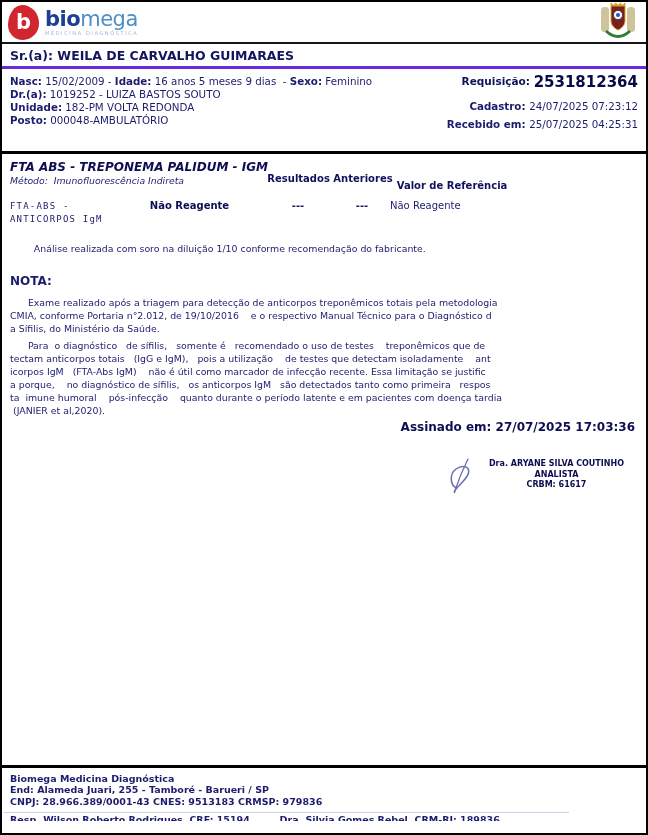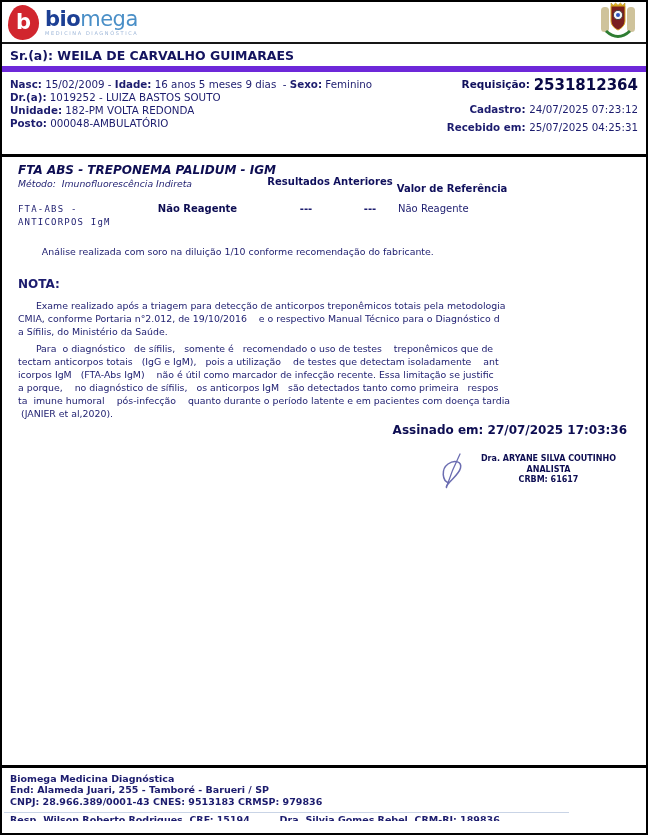--- a/index.html
+++ b/index.html
@@ -25,37 +25,37 @@
   .bm-bio { color:#1c3f94; font-weight:bold; }
   .bm-mega { color:#4a8fc7; }
   .bm-tag { font-size:5px; letter-spacing:1.6px; color:#9db6d8; margin-top:1px; }
   .vr-logo { display:flex; align-items:center; gap:5px; }
   .vr-text { color:#111; }
   .vr-small-top { font-size:5px; font-weight:bold; color:#444; letter-spacing:0.3px; }
   .vr-name { font-size:13px; font-weight:bold; line-height:12px; letter-spacing:0.2px; color:#0d0d0d; }
   .vr-small { font-size:5.6px; font-weight:bold; color:#222; line-height:6.5px; }
 
   
-  .name-bar { padding:4px 8px 3px; border-bottom:6px solid #6d28d9;
+  .name-bar { padding:4px 8px 3px; border-bottom:3px solid #6d28d9;
     font-size:12.5px; font-weight:bold; color:#14145f; }
 
   
   .patient { position:relative; height:82px; padding:6px 8px 0; font-size:10.3px; }
   .p-line { line-height:13px; }
   .p-right { position:absolute; right:8px; text-align:center; }
   .req-line { top:4px; }
   .req-label { font-size:10.5px; font-weight:bold; color:#10105c; vertical-align:2px; }
   .req-num { font-size:15px; font-weight:bold; color:#0a0a46; }
   .cad-line { top:31px; }
   .rec-line { top:49px; }
 
   .thick-rule { height:3px; background:#000; }
 
   
-  .exam { position:relative; padding:6px 16px 0; }
+  .exam { position:relative; padding:6px 8px 0; }
   .exam-title { font-size:12px; font-weight:bold; font-style:italic; color:#0d0d52; line-height:15px; }
   .exam-sub { font-size:9.3px; font-style:italic; line-height:11px; }
   .col-head { position:absolute; font-size:10px; font-weight:bold; color:#10105c; width:160px; text-align:center; }
   .col-prev { left:248px; top:19px; }
   .col-ref  { left:370px; top:26px; }
   .result-row { position:relative; margin-top:14px; height:27px; font-size:10px; }
   .r-name { position:absolute; left:0; top:0; font-family:"DejaVu Sans Mono", monospace;
     font-size:9px; letter-spacing:1.2px; line-height:12.5px; }
   .r-result { position:absolute; left:122px; top:0; width:115px; text-align:center; font-weight:bold; color:#0d0d52; }
   .r-prev1 { position:absolute; left:268px; top:0; width:40px; text-align:center; font-weight:bold; }
@@ -64,21 +64,21 @@
 
   .body-text { font-size:9.4px; line-height:13px; color:#1c1c6e; }
   .analysis { margin-top:15px; }
   .nota-label { margin-top:20px; font-size:12px; font-weight:600; line-height:13px; }
   .nota-p1 { margin-top:8px; }
   .nota-p2 { margin-top:4px; }
 
   .assinado { margin-top:3px; text-align:right; padding-right:3px;
     font-size:12px; font-weight:bold; color:#0d0d52; }
   .sig-block { display:flex; justify-content:flex-end; align-items:flex-start;
-    margin-top:12px; padding-right:14px; gap:12px; }
+    margin-top:20px; padding-right:14px; gap:12px; }
   .sig-glyph { width:30px; height:42px; }
   .doctor { text-align:center; font-size:8px; font-weight:bold; color:#0d0d52; line-height:10.5px; padding-top:5px; }
 
   
   .footer { position:absolute; left:0; right:0; bottom:12px;font-weight:bold; }
   .footer-rule { height:3px; background:#000; }
   .footer-lines { padding:5px 8px 2px; font-size:9.5px; line-height:11.3px; }
   .footer-thin { height:1px; background:#c9d4e6; width:565px; margin:3px 0 0 2px; }
   .clipped { height:8px; overflow:hidden; padding-left:8px; font-size:9.5px; line-height:13px; }
 </style>

